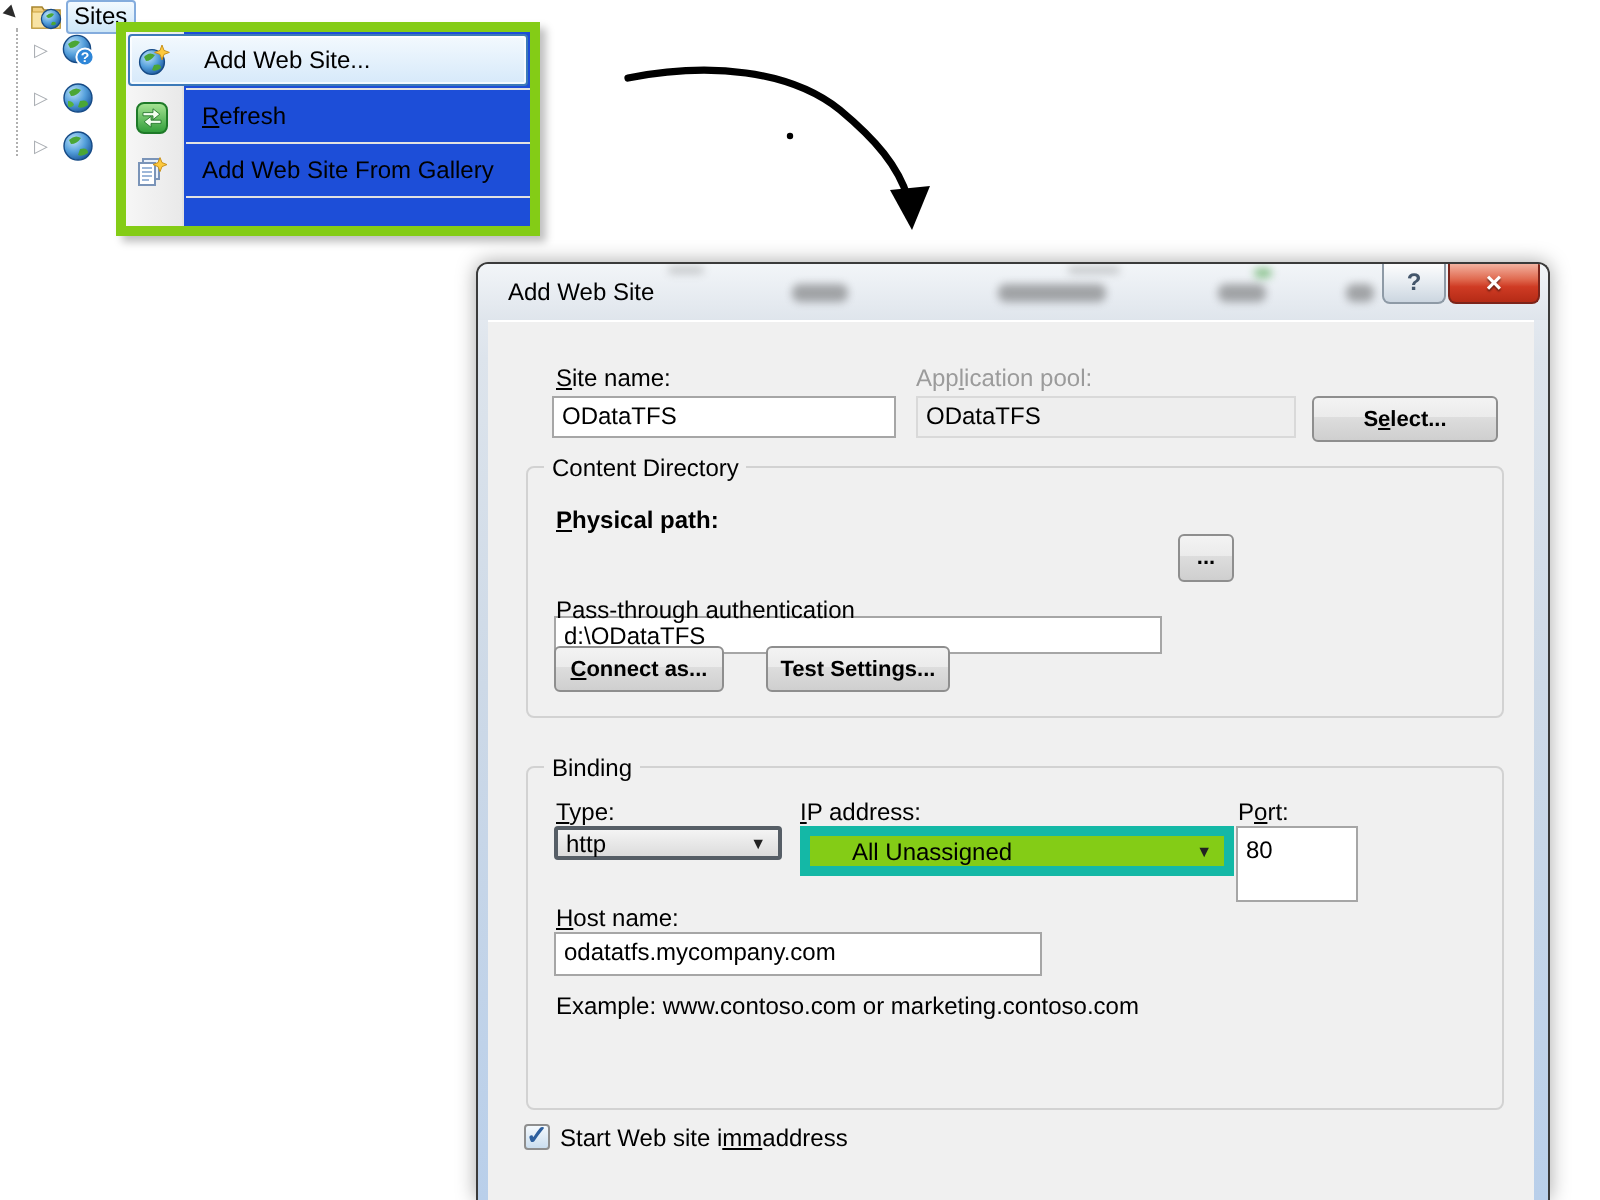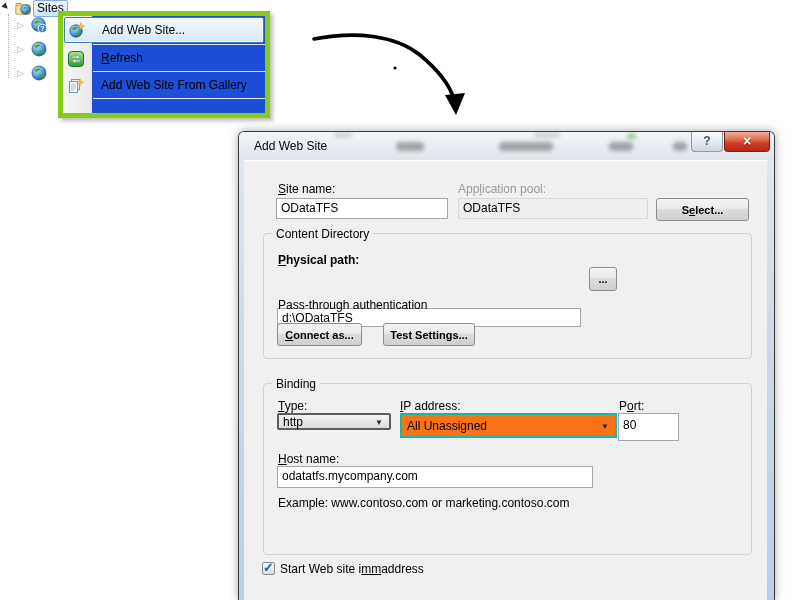--- a/index.html
+++ b/index.html
@@ -58,22 +58,22 @@
   .lbl.dis{color:#9b9b9b;}
   .txt{position:absolute;box-sizing:border-box;background:#fff;border:1px solid #a6a6a6;
        padding:2px 4px;font-family:Liberation Sans, sans-serif;font-size:12px;color:#000;}
   .txt.dis{background:#eeeeee;border-color:#d9d9d9;}
   .w7btn{position:absolute;box-sizing:border-box;border:1px solid #8e8e8e;border-radius:3px;
        background:linear-gradient(#f3f3f3,#ebebeb 45%,#dddddd 46%,#cfcfcf);
        text-align:center;font-size:11px;color:#000;cursor:default;display:flex;
        align-items:center;justify-content:center;font-weight:bold;}
   .group{position:absolute;box-sizing:border-box;border:1px solid #d2d2d2;border-radius:4px;}
   .legend{position:absolute;top:-7px;left:8px;background:#f0f0f0;padding:0 4px;line-height:14px;}
-  .combo{position:absolute;box-sizing:border-box;border:2px solid #14b8a6;background:#f97316;
-       display:flex;align-items:center;padding-left:5px;cursor:default;}
+  .combo{position:absolute;box-sizing:border-box;border:5px solid #14b8a6;background:#84cc16;
+       display:flex;align-items:center;padding-left:21px;cursor:default;}
   .combo .arrow{position:absolute;right:6px;top:50%;transform:translateY(-50%);font-size:8px;color:#222;}
   .combo.focus{border:2px solid #565e66;border-radius:2px;padding-left:4px;
        background:linear-gradient(#f4f4f4,#dcdcdc);}
   .checkbox{position:absolute;width:13px;height:13px;box-sizing:border-box;border:1px solid #8e8e8e;
        border-radius:2px;background:linear-gradient(#f4f9fd,#cbdeef);}
   .checkbox .mark{position:absolute;left:0px;top:-3px;font-size:13px;font-weight:bold;color:#2d5f9e;}
 </style>
 </head>
 <body>
 
@@ -243,23 +243,23 @@
       <div class="combo focus" style="left:33px;top:252px;width:114px;height:17px;">
         <span>http</span>
         <span class="arrow">▼</span>
       </div>
       <span class="lbl" style="left:156px;top:238px;"><span></span><u>I</u><span>P address:</span></span>
       <div class="combo" style="left:156px;top:252px;width:217px;height:25px;">
         <span>All Unassigned</span>
         <span class="arrow">▼</span>
       </div>
       <span class="lbl" style="left:375px;top:238px;"><span>P</span><u>o</u><span>rt:</span></span>
-      <div class="txt" style="left:374px;top:252px;width:61px;height:28px;padding-top:4px;">80</div>
+      <div class="txt" style="left:374px;top:252px;width:61px;height:38px;padding-top:4px;">80</div>
       <span class="lbl" style="left:34px;top:291px;"><span></span><u>H</u><span>ost name:</span></span>
-      <div class="txt" style="left:33px;top:305px;width:316px;height:22px;">odatatfs.mycompany.com</div>
+      <div class="txt" style="left:33px;top:305px;width:244px;height:22px;">odatatfs.mycompany.com</div>
       <span class="lbl" style="left:34px;top:335px;">Example: www.contoso.com or marketing.contoso.com</span>
 
       <span class="checkbox" style="left:18px;top:401px;">
         <span class="mark">✓</span>
       </span>
       <span class="lbl" style="left:36px;top:401px;"><span>Start Web site i</span><u>mm</u><span>address</span></span>
 
     </div>
   </div>
 </div>

